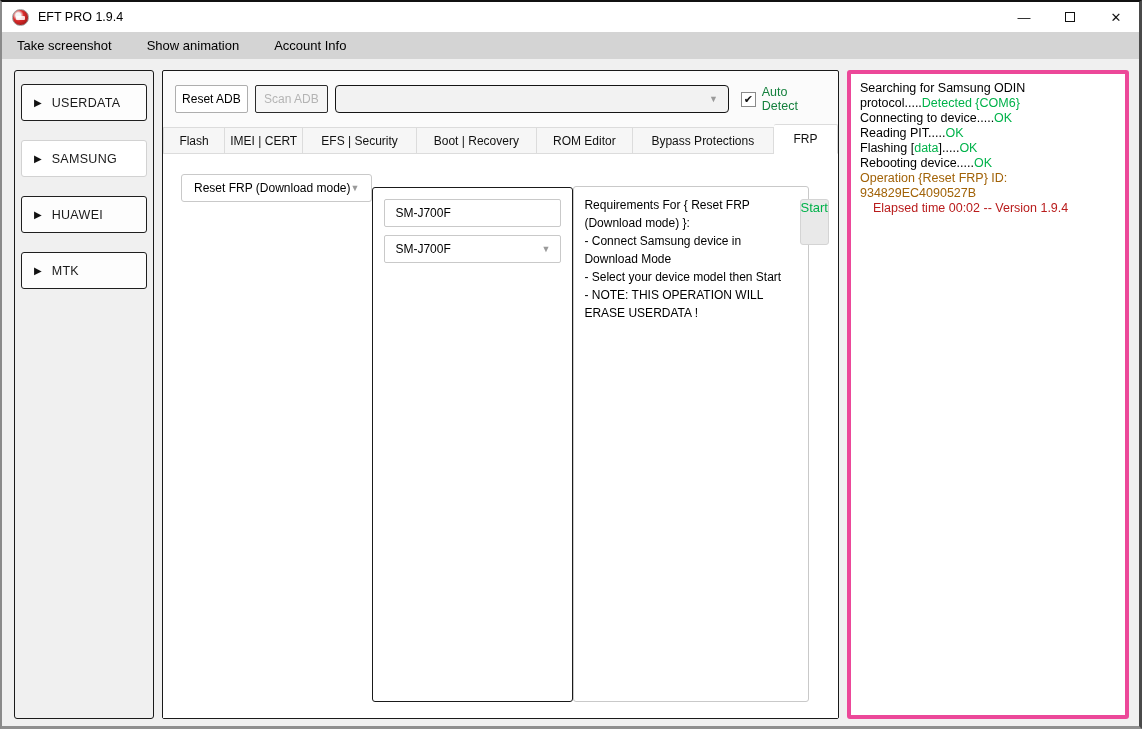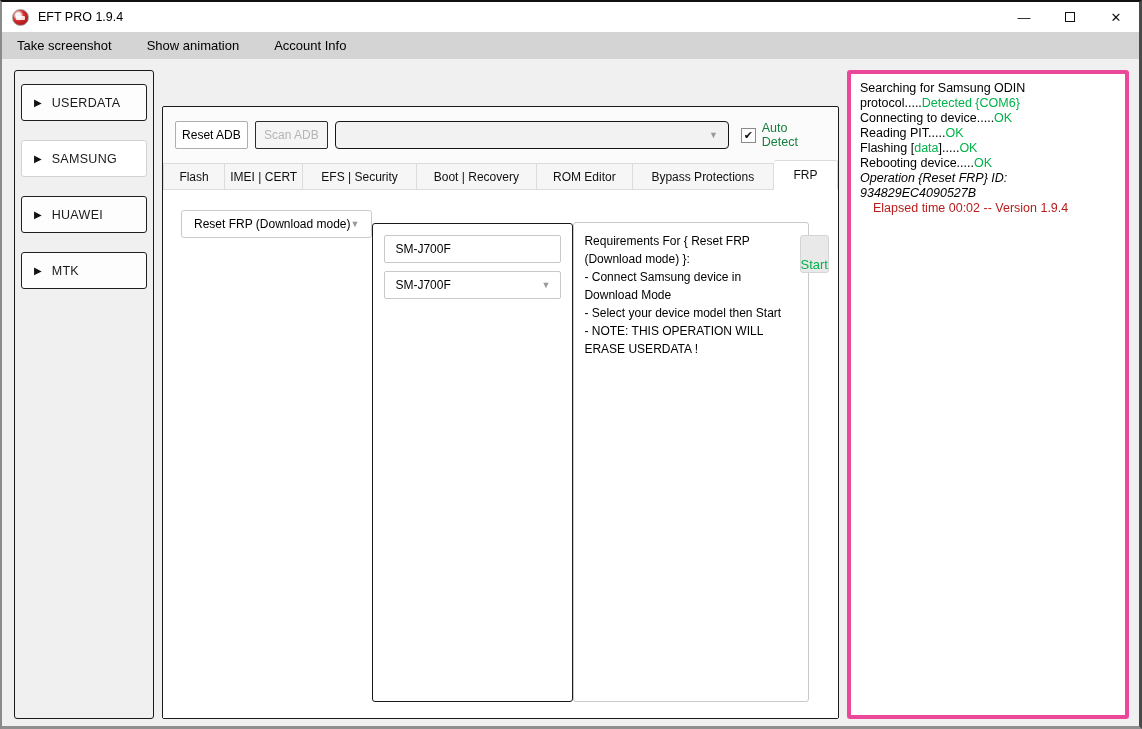--- a/index.html
+++ b/index.html
@@ -27,21 +27,21 @@
   .content { flex:1; display:flex; padding:11px 10px 7px 12px; gap:8px; background:#f0f0f0; min-height:0; }
   
   .sidebar { width:140px; flex:0 0 auto; border:1px solid #1a1a1a; border-radius:3px; background:#f0f0f0; padding:13px 6px; }
   .side-btn { width:100%; height:37px; background:#fdfdfd; border:1px solid #1f1f1f; border-radius:3px;
     display:flex; align-items:center; padding-left:12px; margin-bottom:19px; cursor:pointer; }
   .side-btn.active { border-color:#d2d2d2; background:#ffffff; }
   .tri-icon { font-size:10px; color:#111; margin-right:10px; line-height:1; }
   .side-label { font-size:12.5px; color:#1a1a1a; letter-spacing:.3px; }
   
   .main-panel { width:677px; flex:0 0 auto; border:1px solid #1a1a1a; border-radius:2px; background:#fbfbfb;
-    display:flex; flex-direction:column; min-height:0;margin-top:36px; }
+    display:flex; flex-direction:column; min-height:0; }
   .adb-row { display:flex; align-items:center; padding:14px 12px 0 12px; gap:7px; flex:0 0 auto; }
   .btn { height:28px; font-size:12px; display:flex; align-items:center; justify-content:center; border-radius:2px; cursor:pointer; }
   .reset-adb { width:74px; background:#fff; border:1px solid #aeaeae; color:#000; }
   .scan-adb  { width:74px; background:#f5f5f5; border:1px solid #2b2b2b; color:#b4b4b4; cursor:default; }
   .device-combo { width:400px; height:28px; border:1px solid #151515; border-radius:4px; background:#f2f2f2;
     display:flex; align-items:center; justify-content:flex-end; padding-right:10px; cursor:pointer; }
   .arrow-icon { font-size:9px; color:#9a9a9a; line-height:1; }
   .autodetect { display:flex; align-items:center; gap:6px; margin-left:5px; cursor:pointer; }
   .checkbox { width:15px; height:15px; background:#fff; border:1px solid #8a8a8a; display:flex; align-items:center; justify-content:center;
     font-size:11px; color:#111; line-height:1; }
@@ -64,22 +64,22 @@
     padding:0 12px; font-size:12px; color:#000; cursor:pointer; flex:0 0 auto; }
   .op-select .arrow-icon { margin-left:auto; }
   .groupbox { border:1px solid #1a1a1a; border-radius:3px; margin-top:13px; padding:11px; flex:0 0 auto; }
   .model-input { width:100%; height:28px; border:1px solid #c9c9c9; border-radius:2px; font-size:12px; color:#000;
     padding:0 10px; font-family:"Liberation Sans", sans-serif; background:#fff; }
   .model-combo { height:28px; border:1px solid #c9c9c9; border-radius:2px; margin-top:8px; display:flex; align-items:center;
     padding:0 10px; font-size:12px; color:#000; cursor:pointer; background:#fff; }
   .model-combo .arrow-icon { margin-left:auto; }
   .requirements { flex:1; border:1px solid #c9c9c9; border-radius:3px; margin-top:12px; padding:9px 10px; font-size:12px;
     color:#000; line-height:18px; white-space:pre-line; overflow:hidden; background:#fff; }
-  .start-btn { height:38px; margin:25px -9px 0; background:#e9e9e9; border:1px solid #d4d4d4; border-radius:3px;
-    display:flex; align-items:flex-end; justify-content:center; font-size:13px; cursor:pointer; flex:0 0 auto; }
+  .start-btn { height:46px; margin:25px -9px 0; background:#e9e9e9; border:1px solid #d4d4d4; border-radius:3px;
+    display:flex; align-items:flex-start; justify-content:center; font-size:13px; cursor:pointer; flex:0 0 auto; }
   
   .log-panel { flex:1; border:4px solid #ec4899; border-radius:3px; background:#ffffff; padding:7px 9px; overflow:hidden;
     font-size:12.5px; line-height:15px; }
   .log-line { color:#000; word-wrap:break-word; }
 </style>
 </head>
 <body>
 
 <div class="window">
 
@@ -179,18 +179,18 @@
 
       </div>
     </div>
 
     <div class="log-panel">
         <div class="log-line"><span style="color: rgb(0, 0, 0);">Searching for Samsung ODIN protocol.....</span><span style="color: rgb(0, 178, 74);">Detected {COM6}</span></div>
         <div class="log-line"><span style="color: rgb(0, 0, 0);">Connecting to device.....</span><span style="color: rgb(0, 178, 74);">OK</span></div>
         <div class="log-line"><span style="color: rgb(0, 0, 0);">Reading PIT.....</span><span style="color: rgb(0, 178, 74);">OK</span></div>
         <div class="log-line"><span style="color: rgb(0, 0, 0);">Flashing [</span><span style="color: rgb(0, 178, 74);">data</span><span style="color: rgb(0, 0, 0);">].....</span><span style="color: rgb(0, 178, 74);">OK</span></div>
         <div class="log-line"><span style="color: rgb(0, 0, 0);">Rebooting device.....</span><span style="color: rgb(0, 178, 74);">OK</span></div>
-        <div class="log-line"><span style="color: #000000; font-style: italic;">Operation {Reset FRP} ID: 934829EC4090527B</span></div>
+        <div class="log-line"><span style="color: #a16207;">Operation {Reset FRP} ID: 934829EC4090527B</span></div>
         <div class="log-line"><span style="color: #b91c1c; margin-left: 13px;">Elapsed time 00:02 -- Version 1.9.4</span></div>
       </div>
 
   </div>
 </div>
 
 </body></html>

